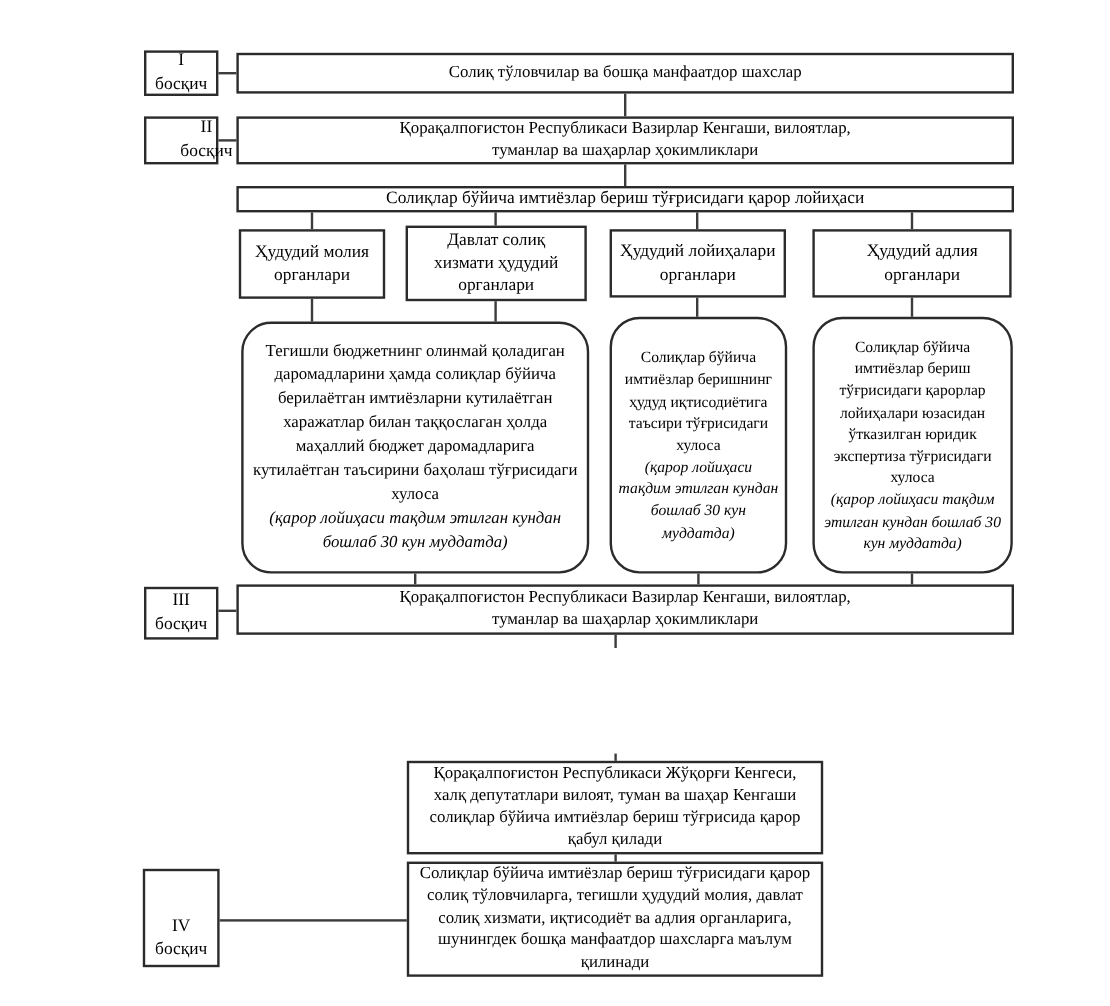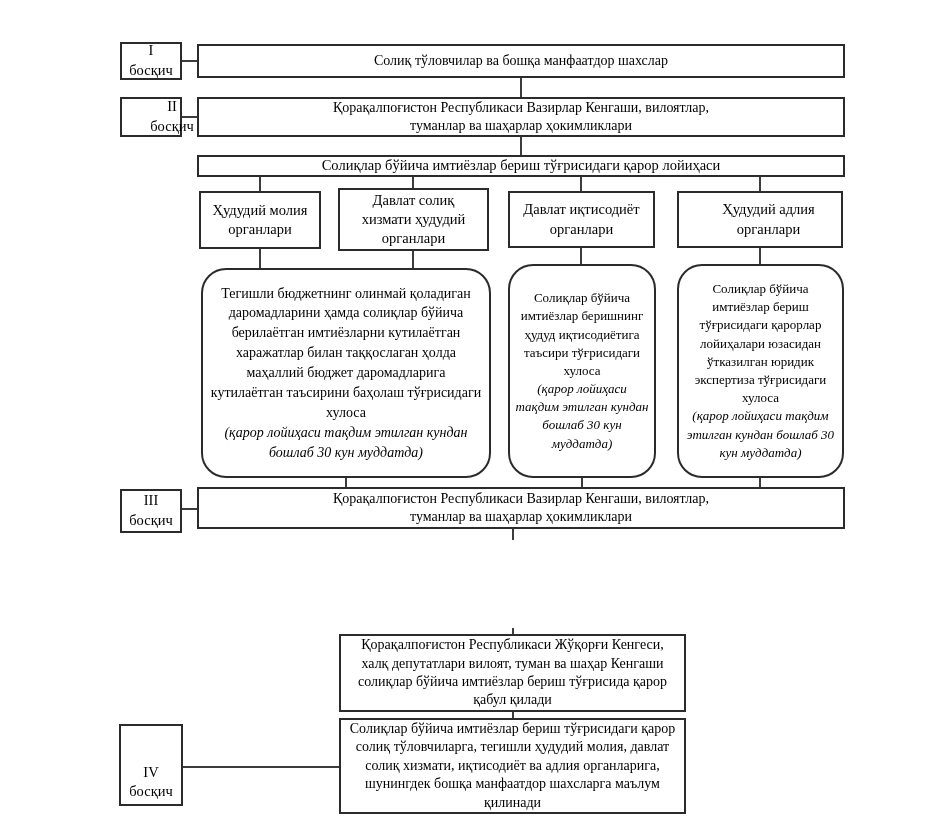--- a/index.html
+++ b/index.html
@@ -61,21 +61,21 @@
     <span>Солиқлар бўйича имтиёзлар бериш тўғрисидаги қарор лойиҳаси</span>
   </div>
 
   <div class="box org" style="left:199px;top:191px;width:122px;height:58px;align-items:flex-end;">
     <span>Ҳудудий молия органлари</span>
   </div>
   <div class="box org" style="left:338px;top:188px;width:151px;height:63px;">
     <span>Давлат солиқ хизмати ҳудудий органлари</span>
   </div>
   <div class="box org" style="left:508px;top:191px;width:147px;height:57px;">
-    <span>Давлат иқтисодиёт органлари</span>
+    <span>Ҳудудий лойиҳалари органлари</span>
   </div>
   <div class="box org" style="left:677px;top:191px;width:166px;height:57px;padding-left:23px;">
     <span>Ҳудудий адлия органлари</span>
   </div>
 
   <div class="box concl" style="left:201px;top:268px;width:290px;height:210px;">
     <span>Тегишли бюджетнинг олинмай қоладиган даромадларини ҳамда солиқлар бўйича берилаётган имтиёзларни кутилаётган харажатлар билан таққослаган ҳолда маҳаллий бюджет даромадларига кутилаётган таъсирини баҳолаш тўғрисидаги хулоса</span>
     <span class="note">(қарор лойиҳаси тақдим этилган кундан бошлаб 30 кун муддатда)</span>
   </div>
   <div class="box concl small" style="left:508px;top:264px;width:148px;height:214px;">

